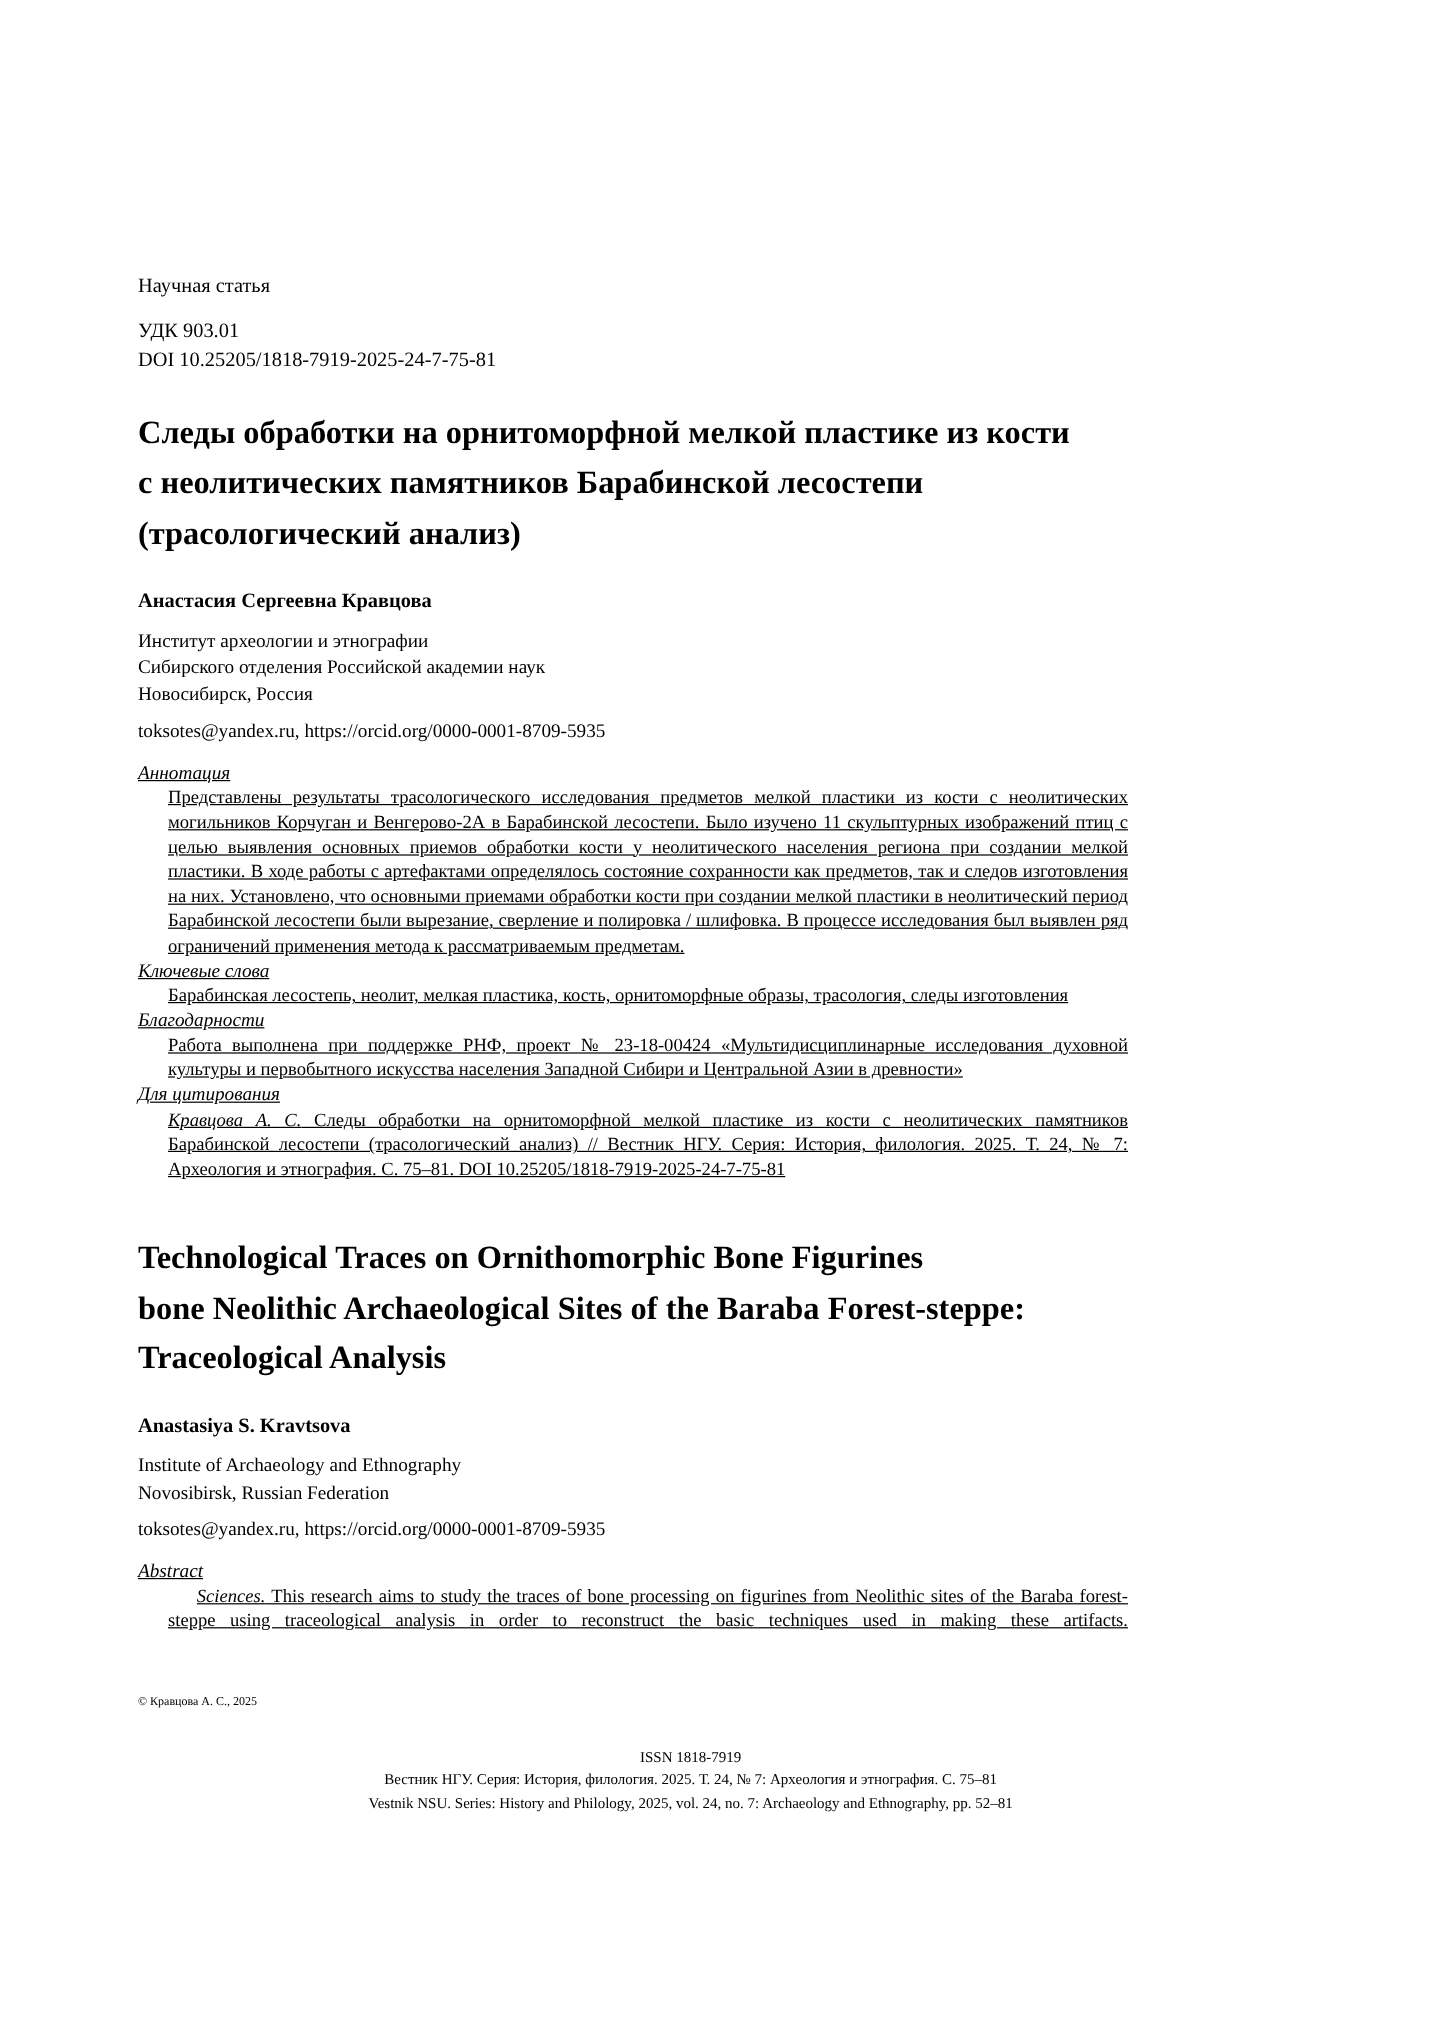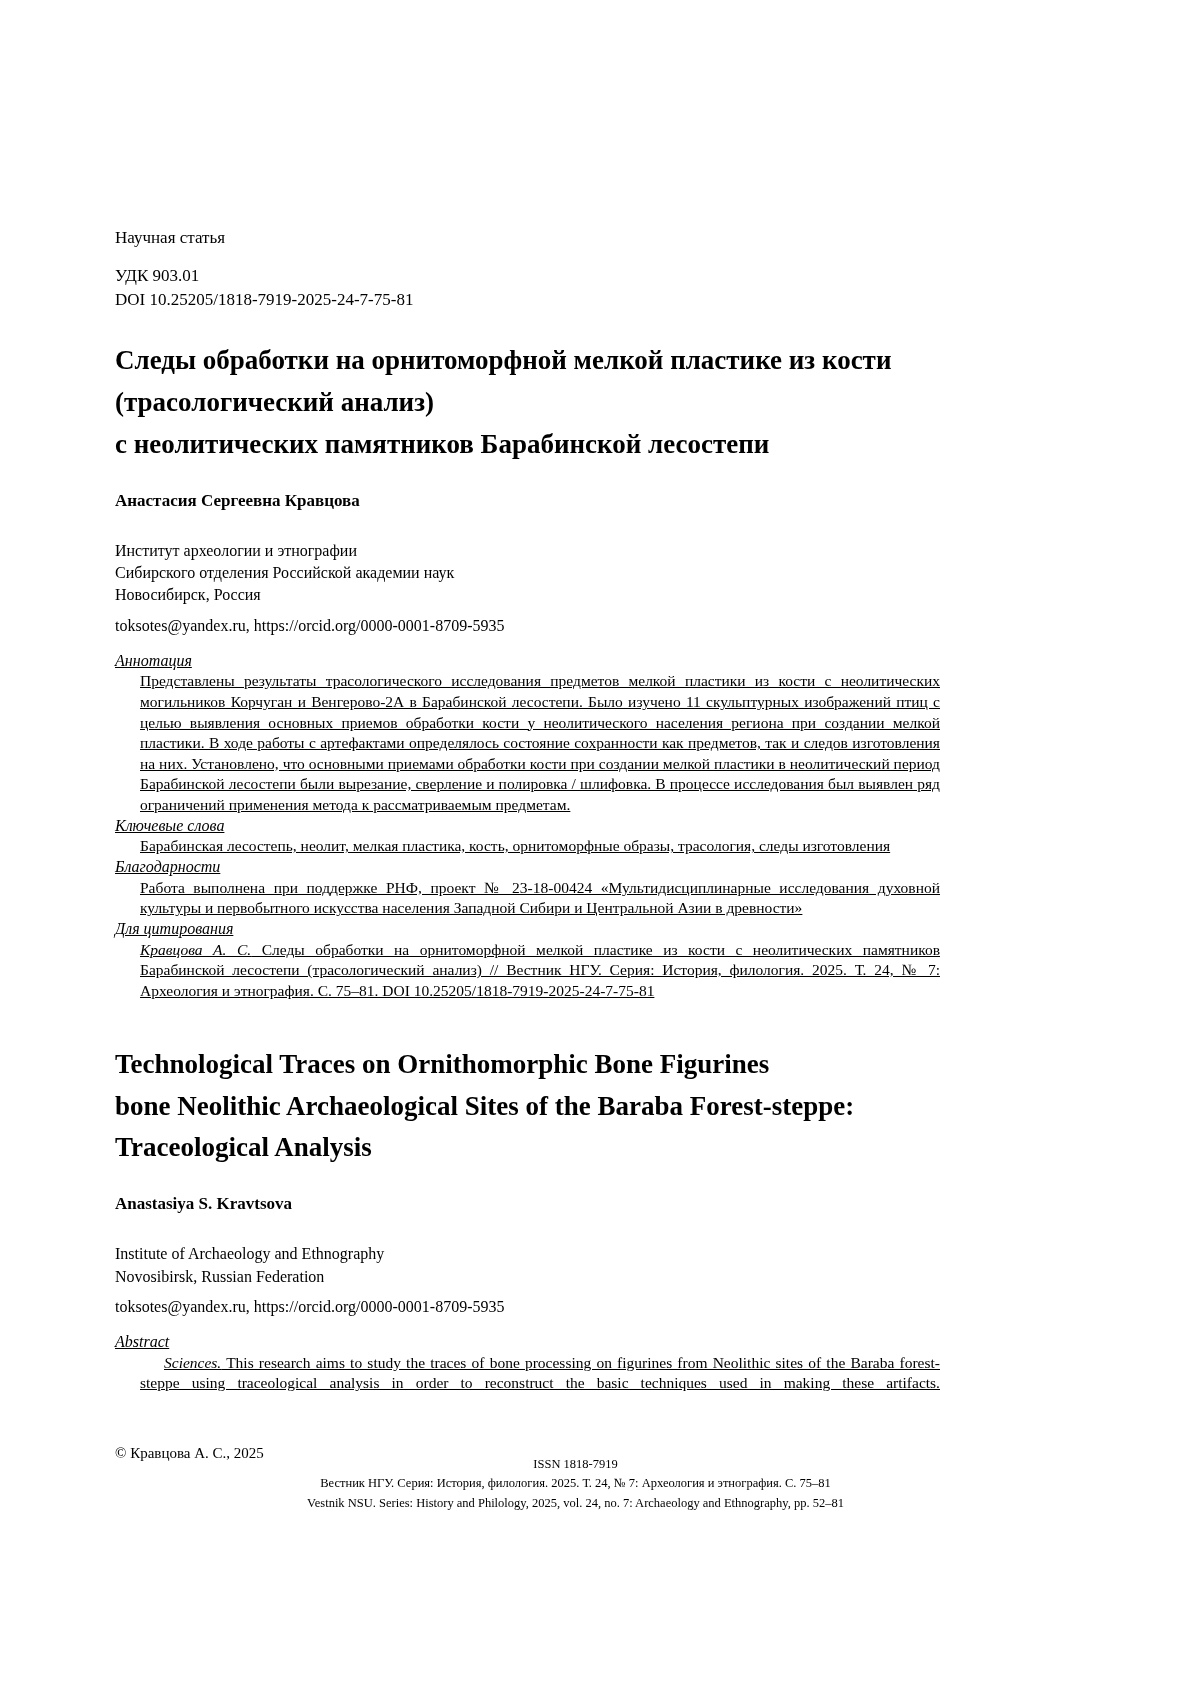--- a/index.html
+++ b/index.html
@@ -39,21 +39,21 @@
     line-height: 1.55;
   }
   .title-line { display: block; }
   .author {
     margin-top: 24px;
     font-size: 17px;
     font-weight: bold;
     line-height: 1.3;
   }
   .affiliation {
-    margin-top: 28px;
+    margin-top: 12px;
     font-size: 16px;
     line-height: 1.4;
   }
   .contact {
     margin-top: 9px;
     font-size: 16px;
     line-height: 1.3;
   }
   .sections { margin-top: 14px; text-decoration: underline; }
   .section-label {
@@ -65,21 +65,21 @@
     margin-left: 25px;
     font-size: 15.5px;
     line-height: 1.33;
     text-align: justify;
   }
   .italic-lead { font-style: italic; }
   .en-block { margin-top: 42px; }
   .abstract-first-indent { text-indent: 24px; text-align-last: justify; }
   .copyright {
     margin-top: 50px;
-    font-size: 15px;
+    font-size: 10px;
     line-height: 1.3;
   }
   .page-footer {
     position: absolute;
     right: 260px;
     top: 1455px;
     text-align: center;
     font-size: 12.5px;
     line-height: 1.55;
     white-space: nowrap;
@@ -93,22 +93,22 @@
 
     <p class="article-type">Научная статья</p>
 
     <div class="id-block">
       <p>УДК 903.01</p>
       <p>DOI 10.25205/1818-7919-2025-24-7-75-81</p>
     </div>
 
     <h1 class="title-ru">
       <span class="title-line">Следы обработки на орнитоморфной мелкой пластике из кости</span>
+      <span class="title-line">с неолитических памятников Барабинской лесостепи</span>
       <span class="title-line">(трасологический анализ)</span>
-      <span class="title-line">с неолитических памятников Барабинской лесостепи</span>
     </h1>
 
     <p class="author">Анастасия Сергеевна Кравцова</p>
 
     <div class="affiliation">
       <p>Институт археологии и этнографии</p>
       <p>Сибирского отделения Российской академии наук</p>
       <p>Новосибирск, Россия</p>
     </div>
 

